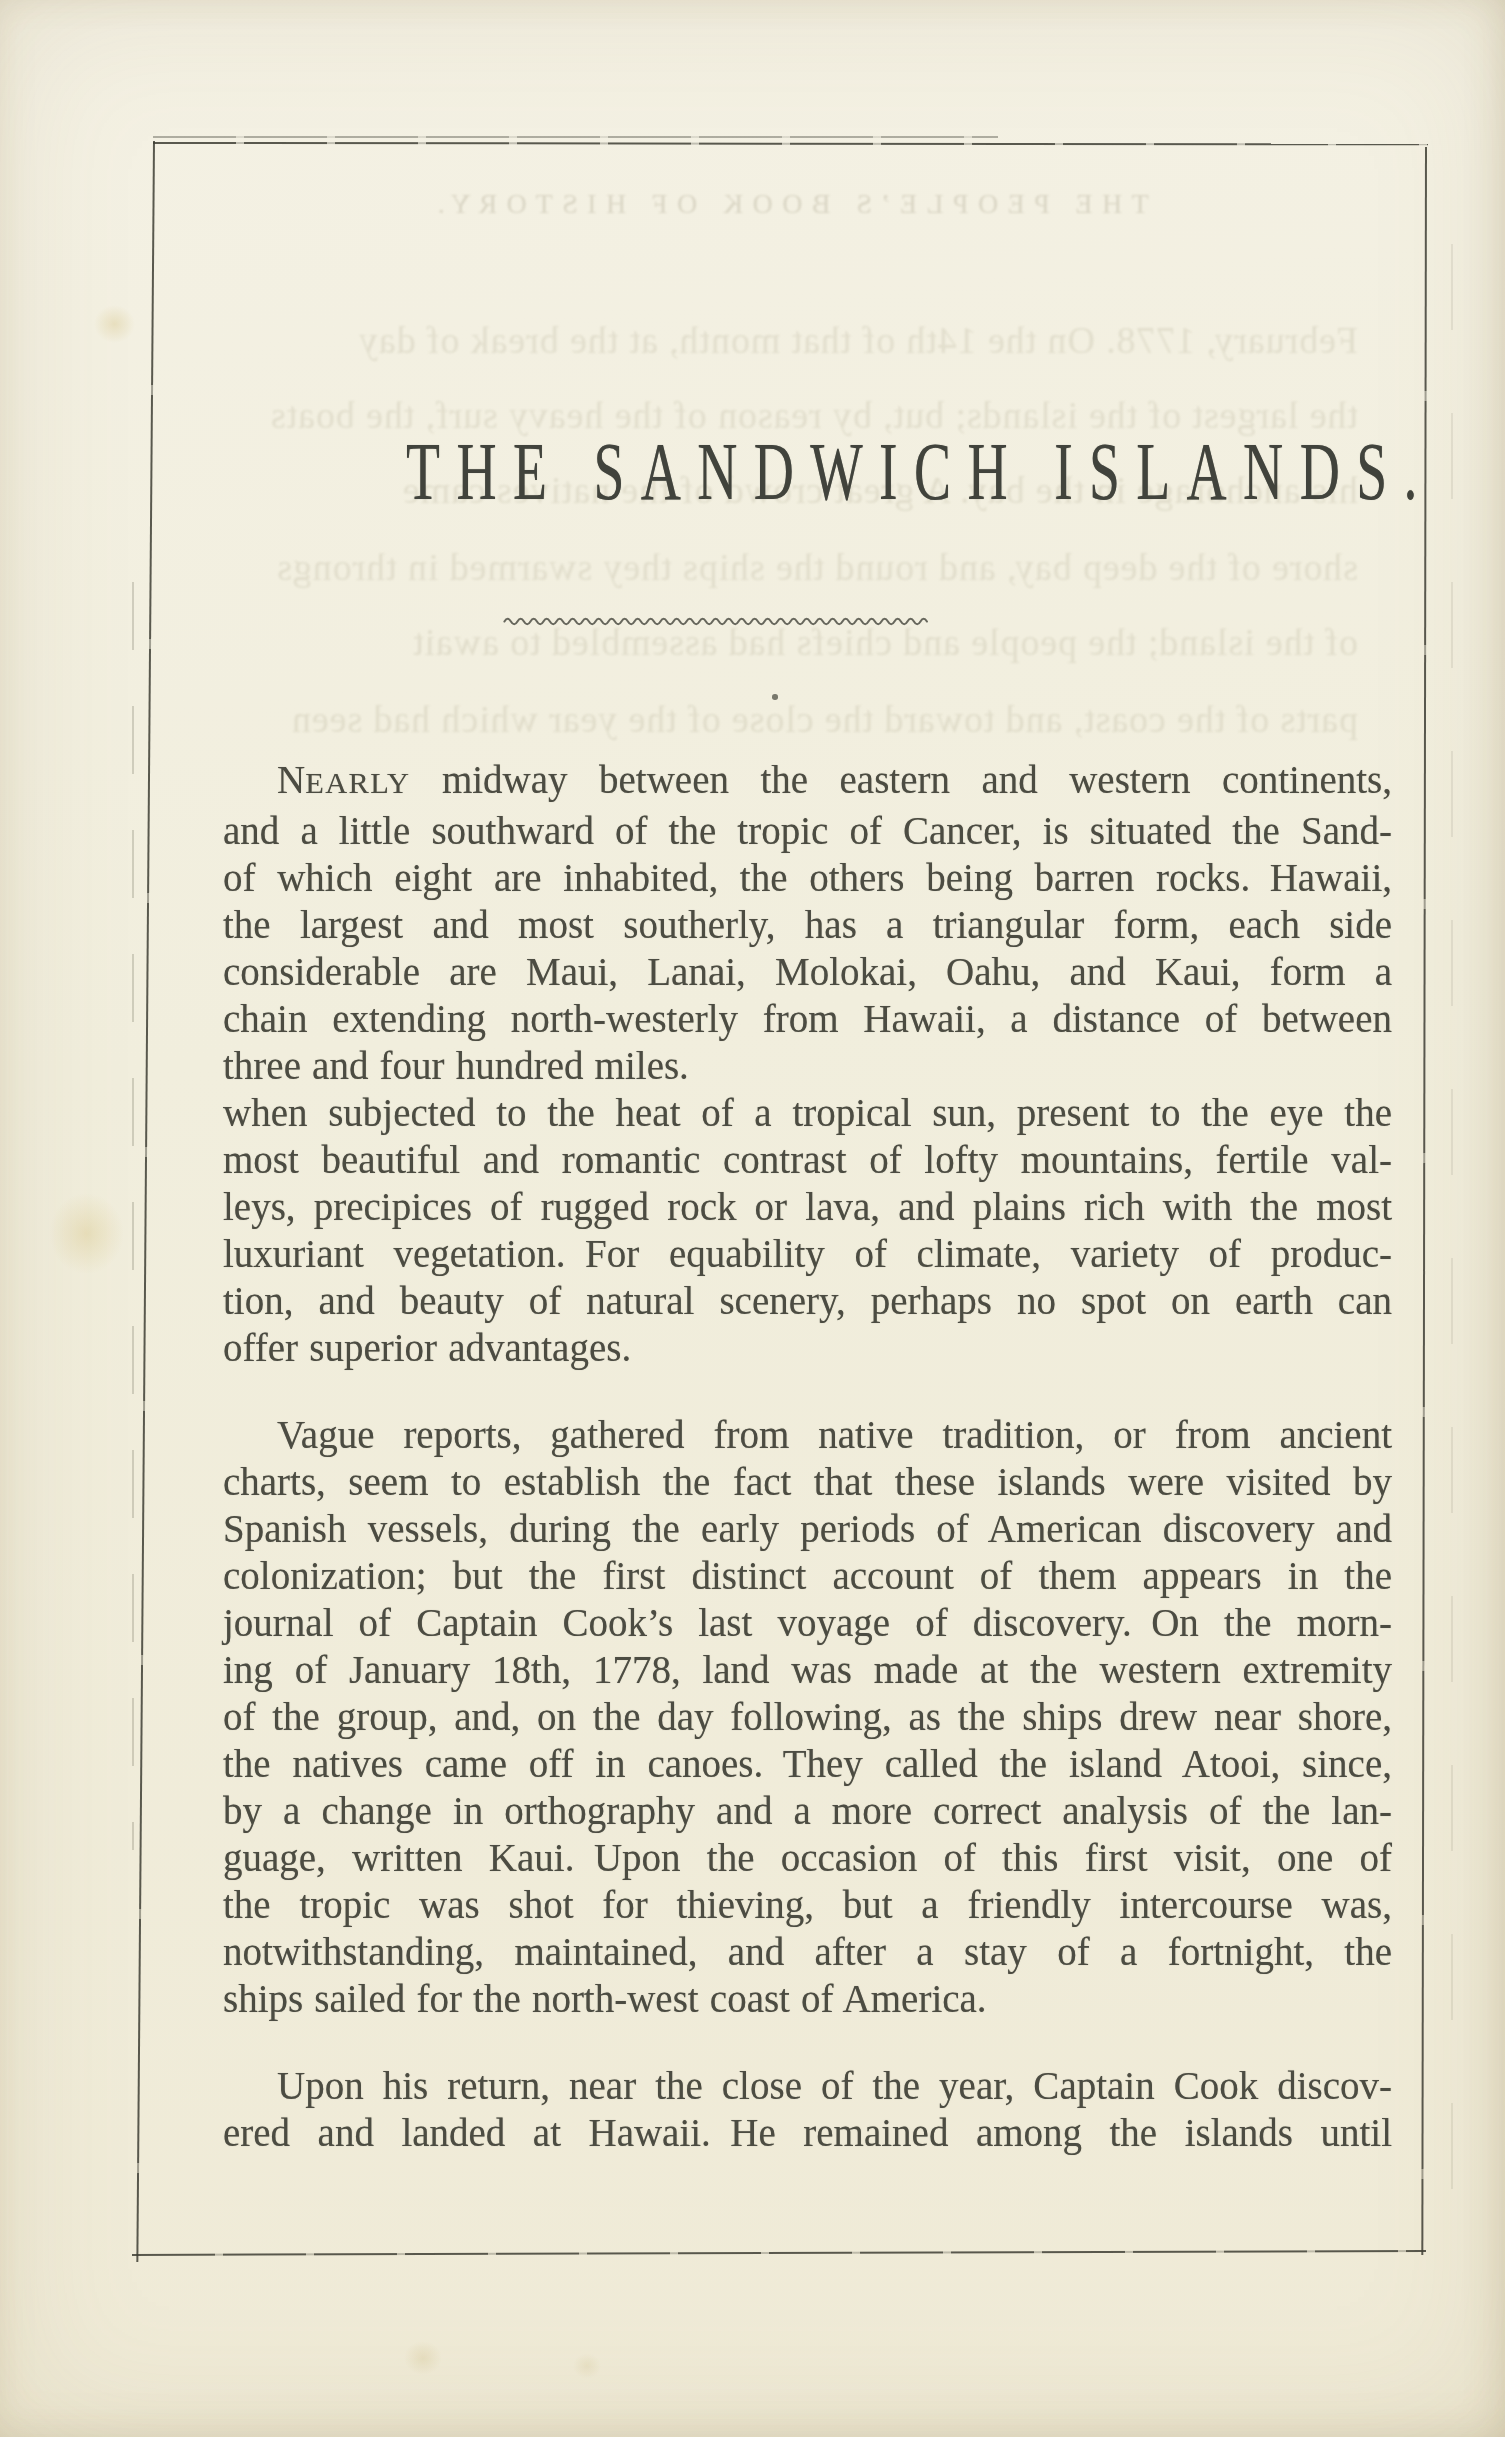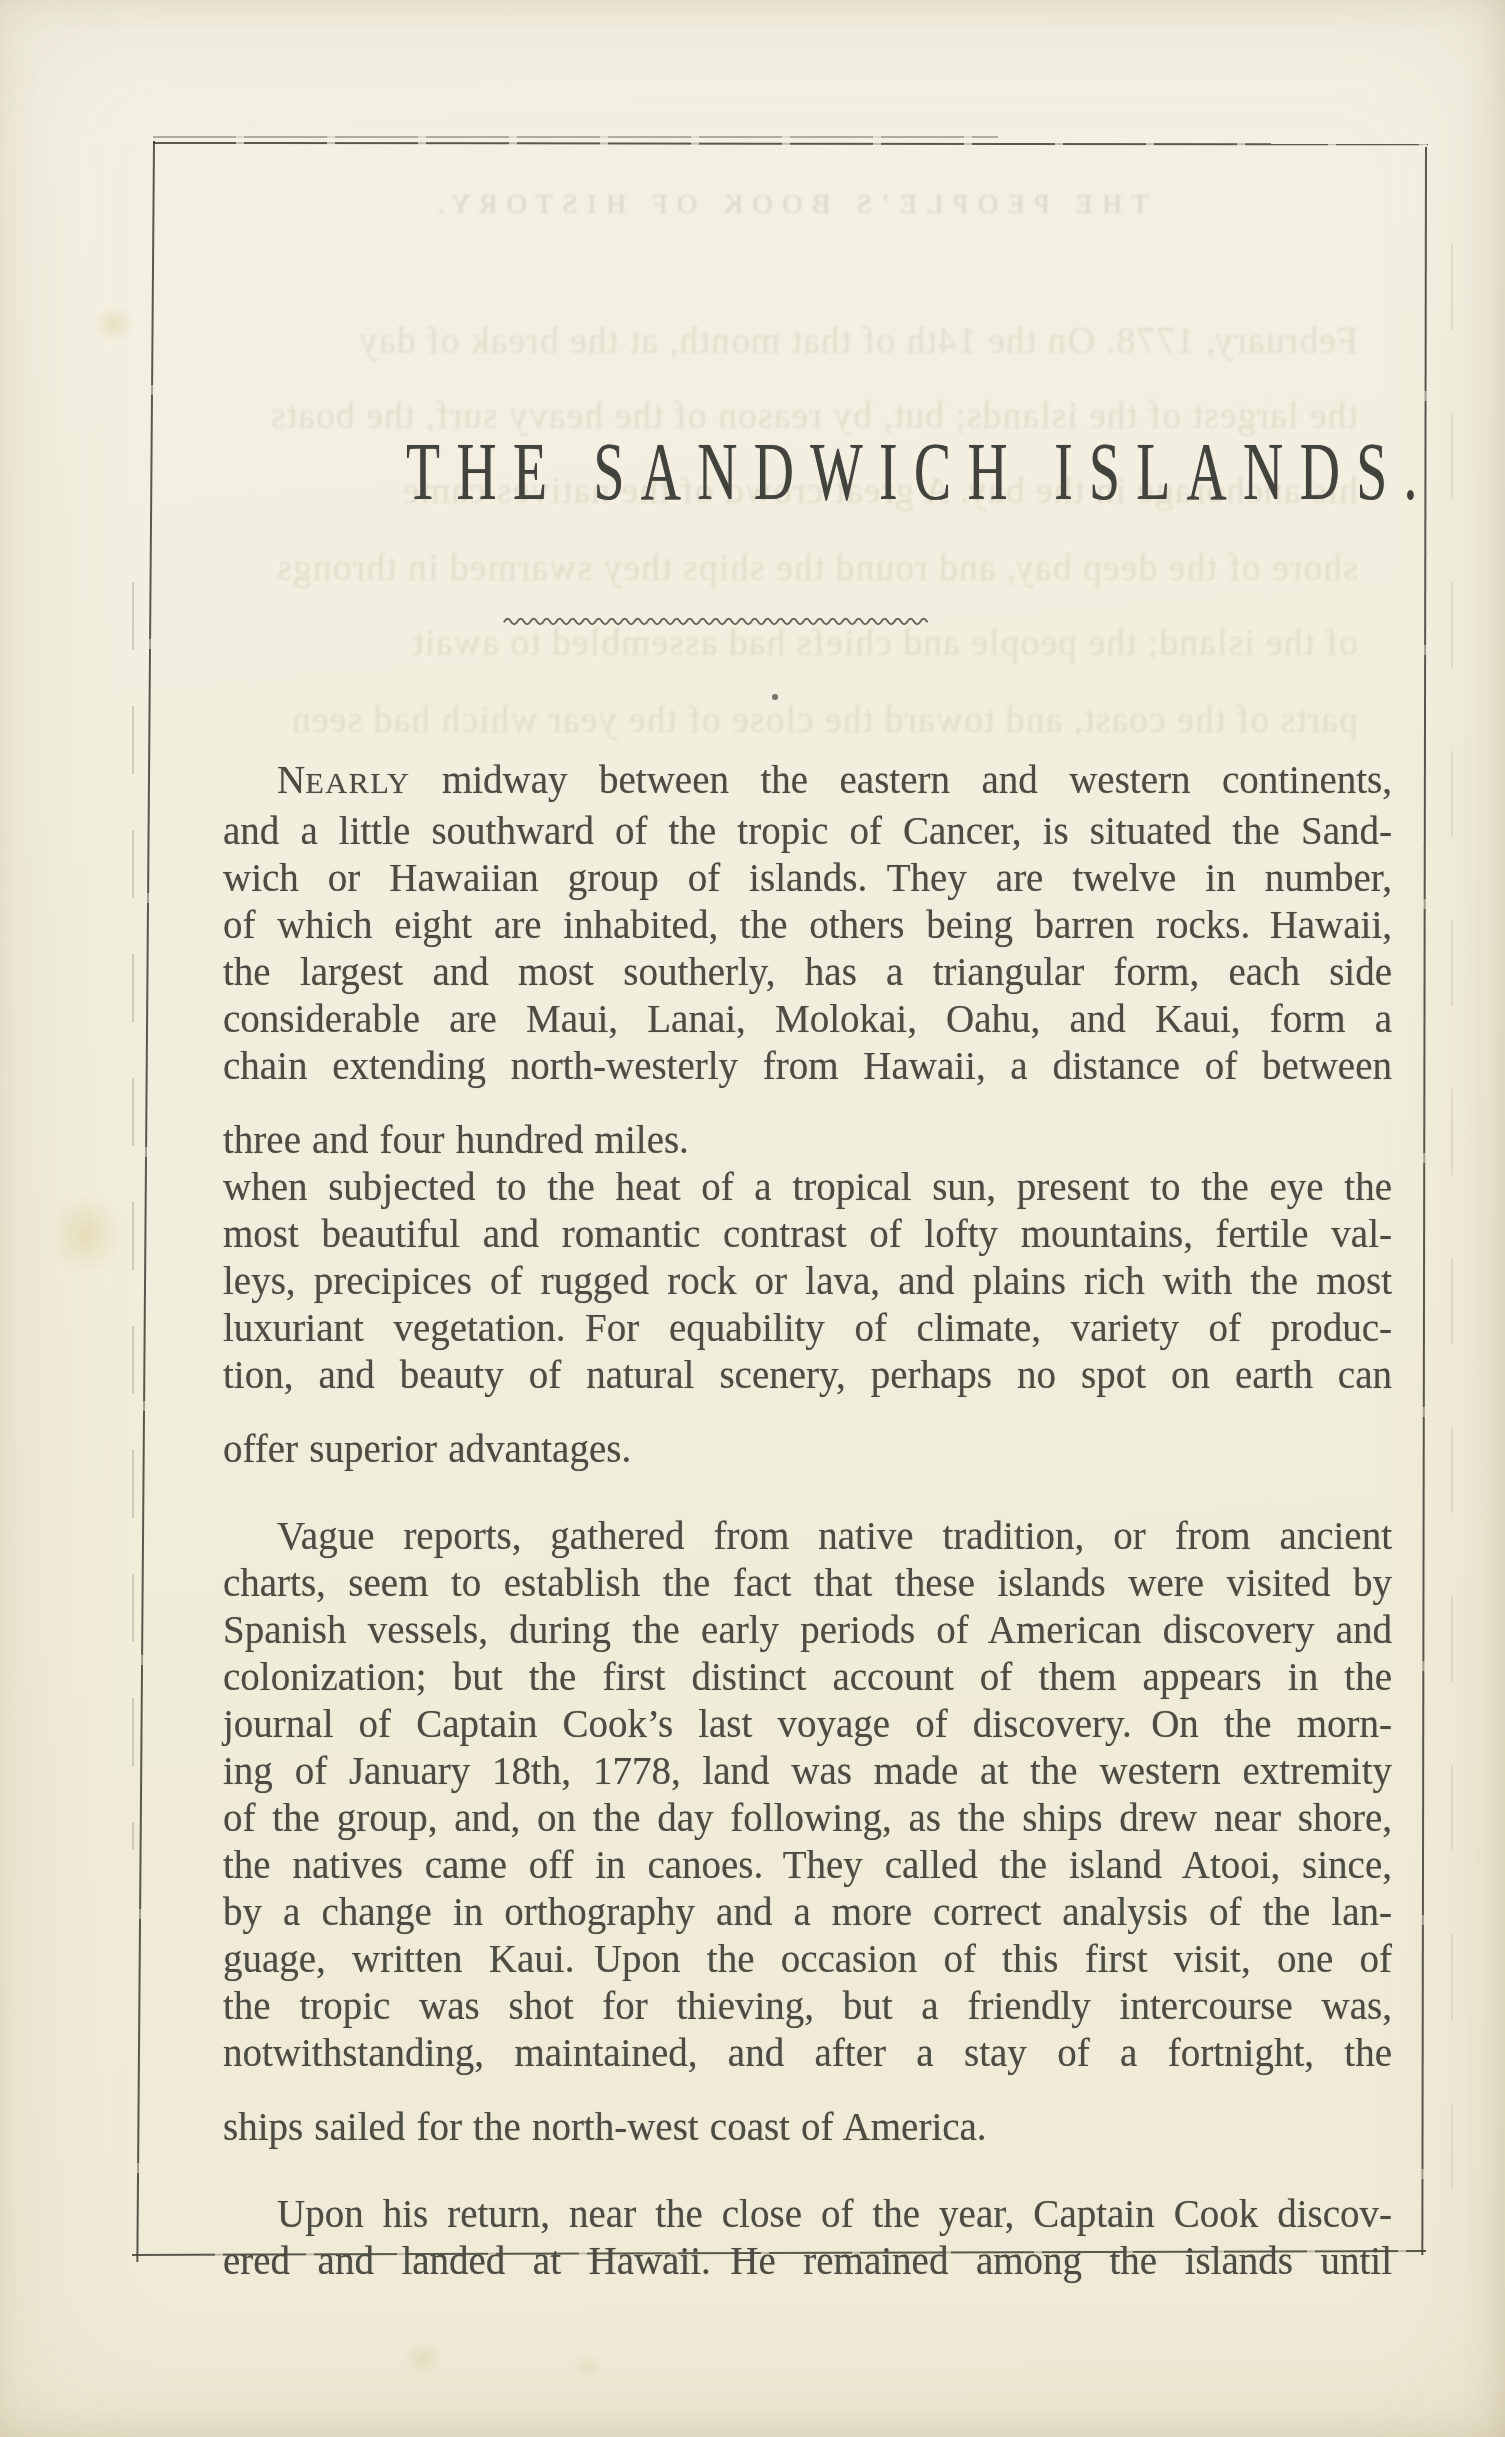--- a/index.html
+++ b/index.html
@@ -42,21 +42,21 @@
   
   .wavy{position:absolute;left:501px;top:615px;}
   .mid-dot{position:absolute;left:772px;top:694px;width:5.6px;height:5.6px;border-radius:50%;background:rgba(80,80,70,.75);filter:blur(0.3px);}
   
   .body-text{
     position:absolute;left:223px;top:716px;width:1169px;
     font-size:39px;line-height:47px;color:#4c4c42;word-spacing:1.4px;
     text-shadow:0 0 0.8px rgba(76,76,66,.5);
   }
   .line{text-align:justify;text-align-last:justify;white-space:normal;}
-  .line.no-stretch{text-align-last:left;margin-top:27px;}
+  .line.no-stretch{text-align-last:left;}
   .line.indent{text-indent:54px;margin-top:40px;}
   .sc{font-size:0.78em;letter-spacing:1.4px;}
 </style>
 </head>
 <body>
 
 <div class="page">
 
   <div>
     <div class="ghost ghost-header">THE PEOPLE’S BOOK OF HISTORY.</div>
@@ -89,21 +89,20 @@
 
   <svg class="wavy" width="434" height="13" viewBox="0 0 462 14">
     <path id="wavepath" d="M1 7 Q4.5 1 8 7 T15 7 T22 7 T29 7 T36 7 T43 7 T50 7 T57 7 T64 7 T71 7 T78 7 T85 7 T92 7 T99 7 T106 7 T113 7 T120 7 T127 7 T134 7 T141 7 T148 7 T155 7 T162 7 T169 7 T176 7 T183 7 T190 7 T197 7 T204 7 T211 7 T218 7 T225 7 T232 7 T239 7 T246 7 T253 7 T260 7 T267 7 T274 7 T281 7 T288 7 T295 7 T302 7 T309 7 T316 7 T323 7 T330 7 T337 7 T344 7 T351 7 T358 7 T365 7 T372 7 T379 7 T386 7 T393 7 T400 7 T407 7 T414 7 T421 7 T428 7 T435 7 T442 7 T449 7 T456 7" fill="none" stroke="rgba(79,79,69,.85)" stroke-width="2.2" stroke-linecap="round"></path>
   </svg>
   <div class="mid-dot"></div>
 
   <div class="body-text" id="body-text">
       <div class="para">
         <div class="line indent">N<span class="sc">EARLY</span> midway between the eastern and western continents,</div>
         <div class="line">and a little southward of the tropic of Cancer, is situated the Sand-</div>
-        <div class="line">wich or Hawaiian group of islands. They are twelve in number,</div>
         <div class="line">of which eight are inhabited, the others being barren rocks. Hawaii,</div>
         <div class="line">the largest and most southerly, has a triangular form, each side</div>
         <div class="line">considerable are Maui, Lanai, Molokai, Oahu, and Kaui, form a</div>
         <div class="line">chain extending north-westerly from Hawaii, a distance of between</div>
         <div class="line no-stretch">three and four hundred miles.</div>
       </div>
       <div class="para">
         <div class="line">when subjected to the heat of a tropical sun, present to the eye the</div>
         <div class="line">most beautiful and romantic contrast of lofty mountains, fertile val-</div>
         <div class="line">leys, precipices of rugged rock or lava, and plains rich with the most</div>

